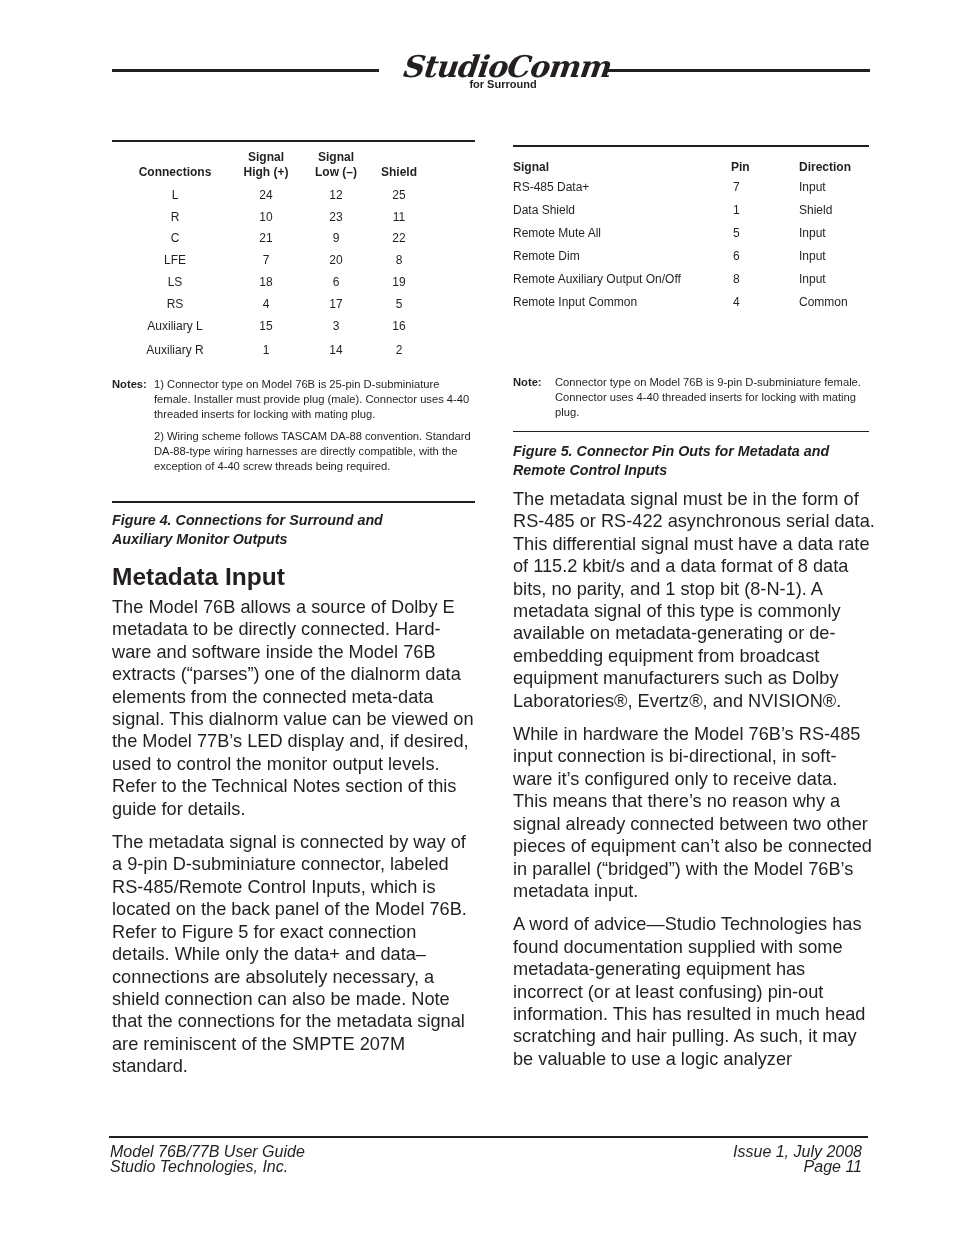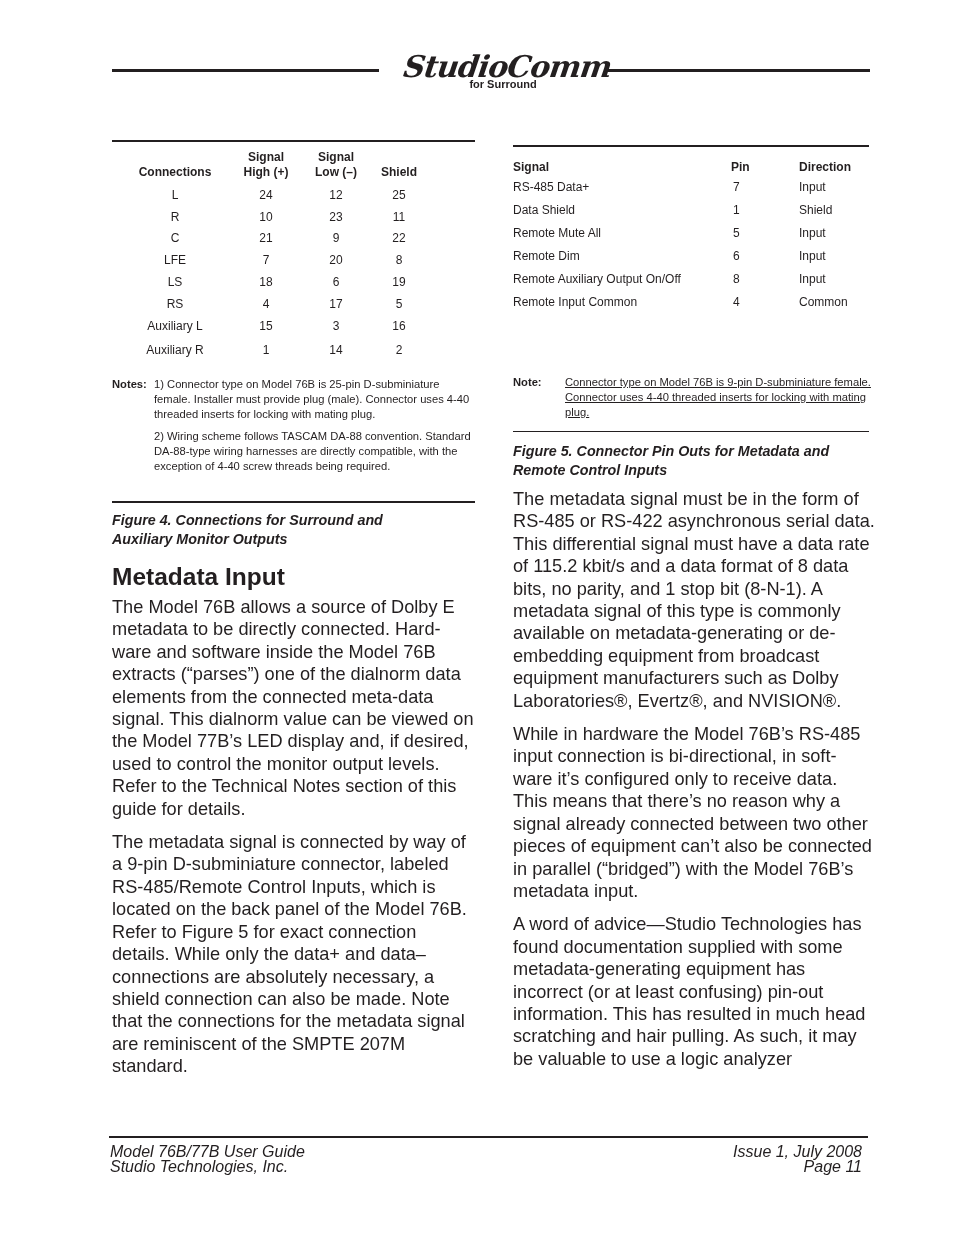--- a/index.html
+++ b/index.html
@@ -186,21 +186,21 @@
     <tr>
         <td>Remote Input Common</td>
         <td class="pin-num">4</td>
         <td>Common</td>
       </tr>
   </tbody>
 </table>
 
 <div class="notes" style="left:513px; top:375px; width:356px; height:50px;">
   <span class="lbl">Note:</span>
-  <div class="txt" style="left:52px; top:0; width:312px;text-decoration:underline;">
+  <div class="txt" style="left:42px; top:0; width:312px;">
     <p>Connector type on Model 76B is 9-pin D-subminiature female. Connector uses 4-40 threaded inserts for locking with mating plug.</p>
   </div>
 </div>
 
 <div class="rule-thin" style="left:513px; top:431px; width:356px;"></div>
 <div class="caption" style="left:513px; top:442px; width:360px;">
   <span>Figure 5. Connector Pin Outs for Metadata and</span><br><span>Remote Control Inputs</span>
 </div>
 
 <h1 class="section">Metadata Input</h1>

